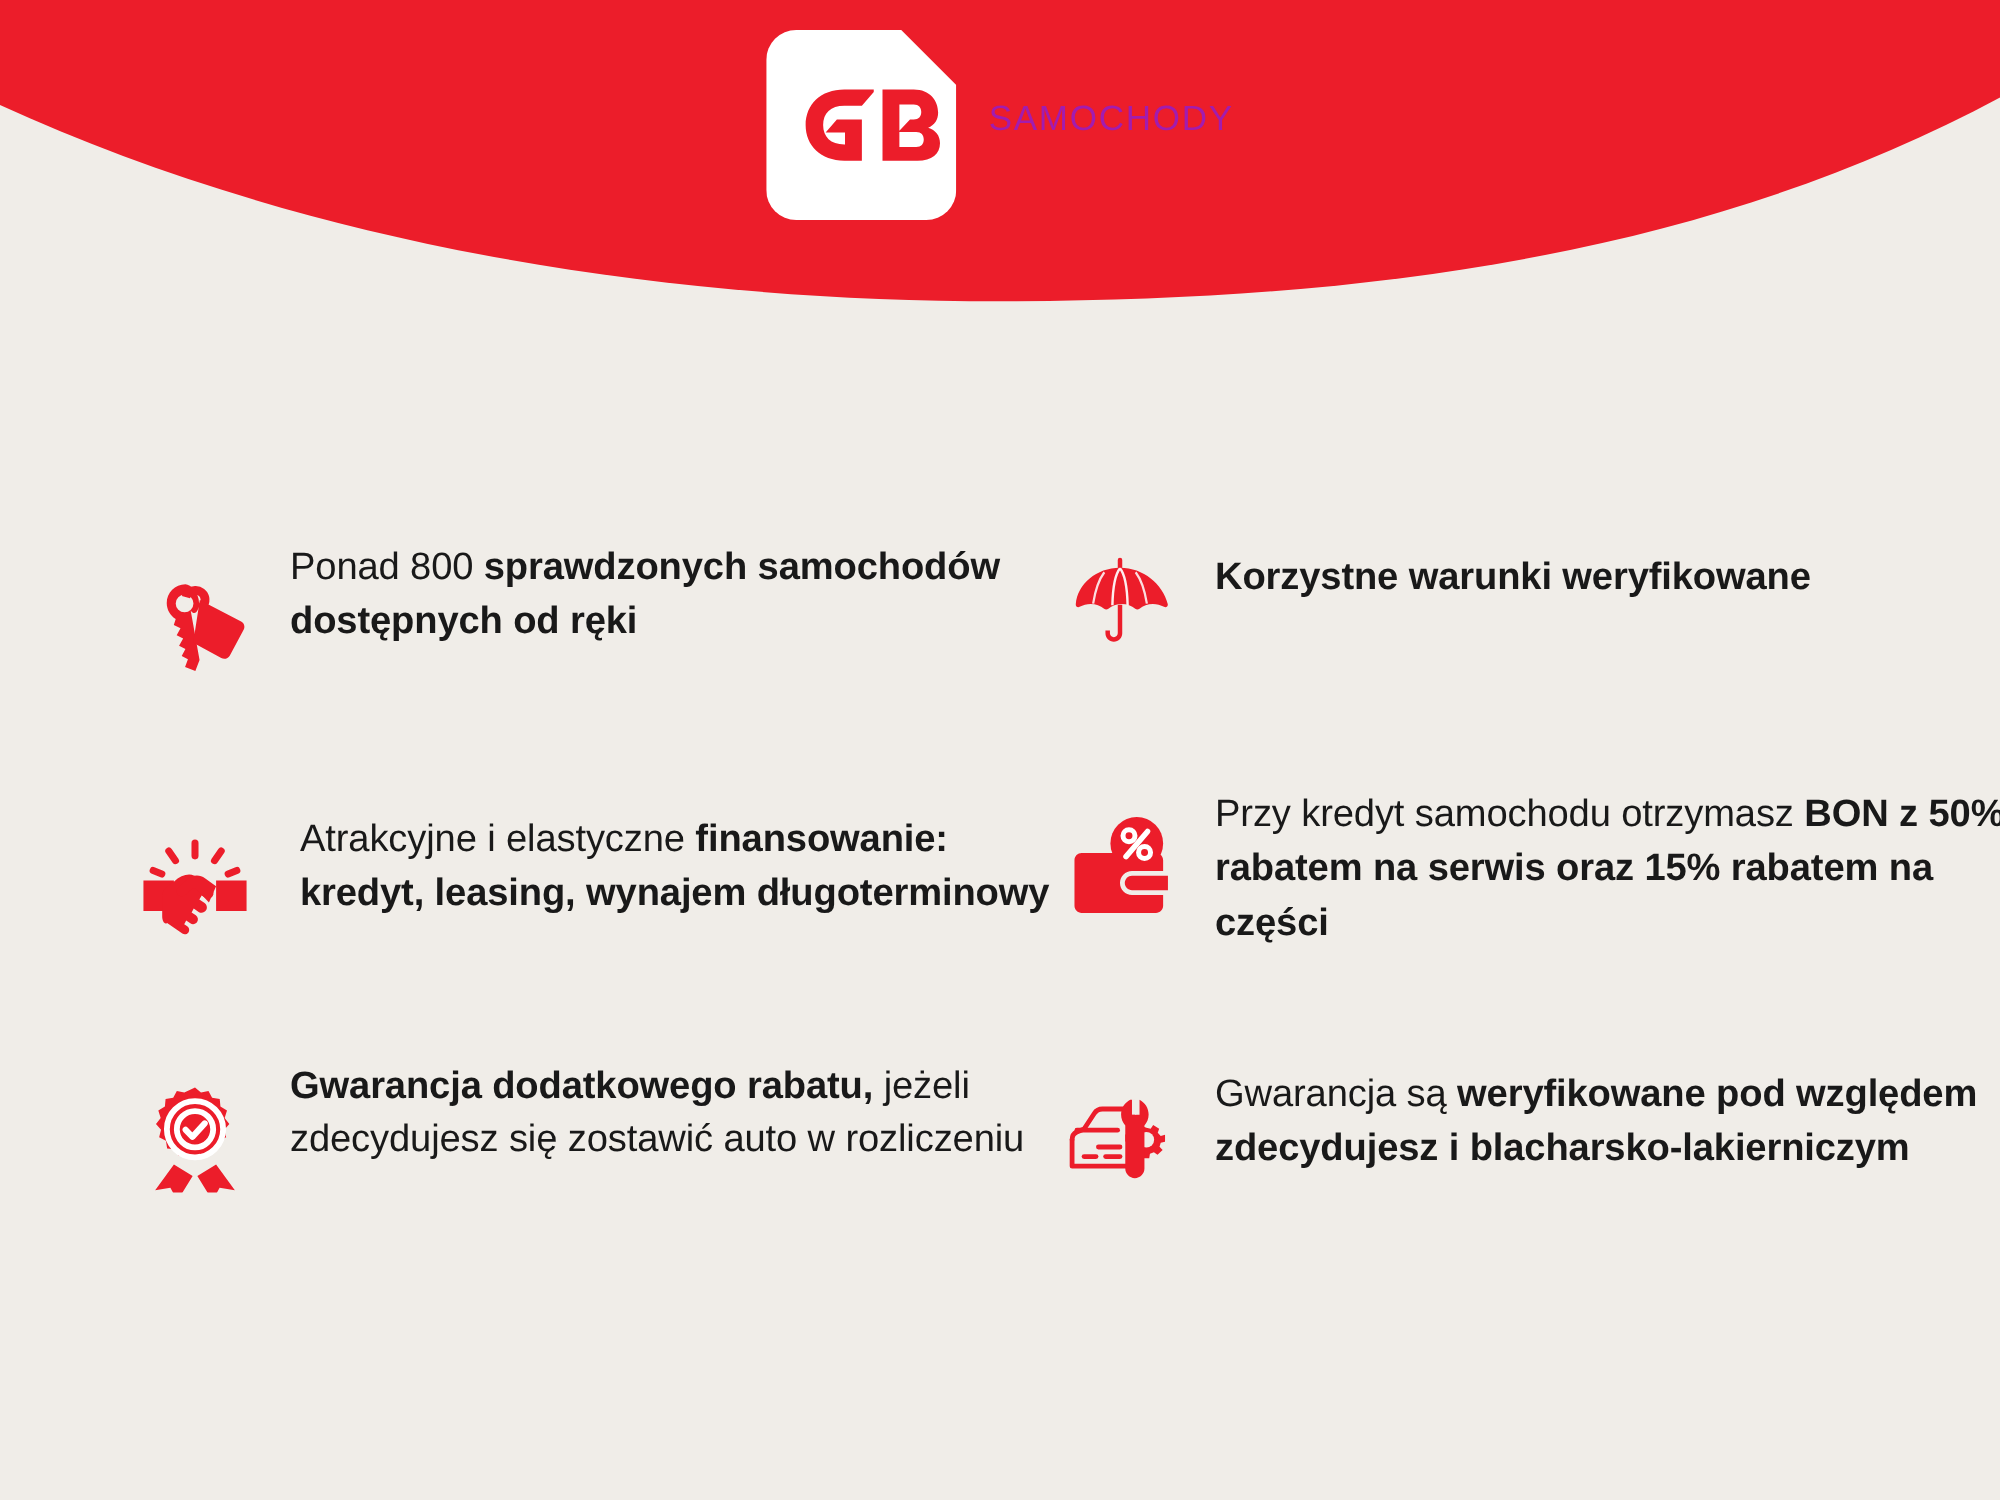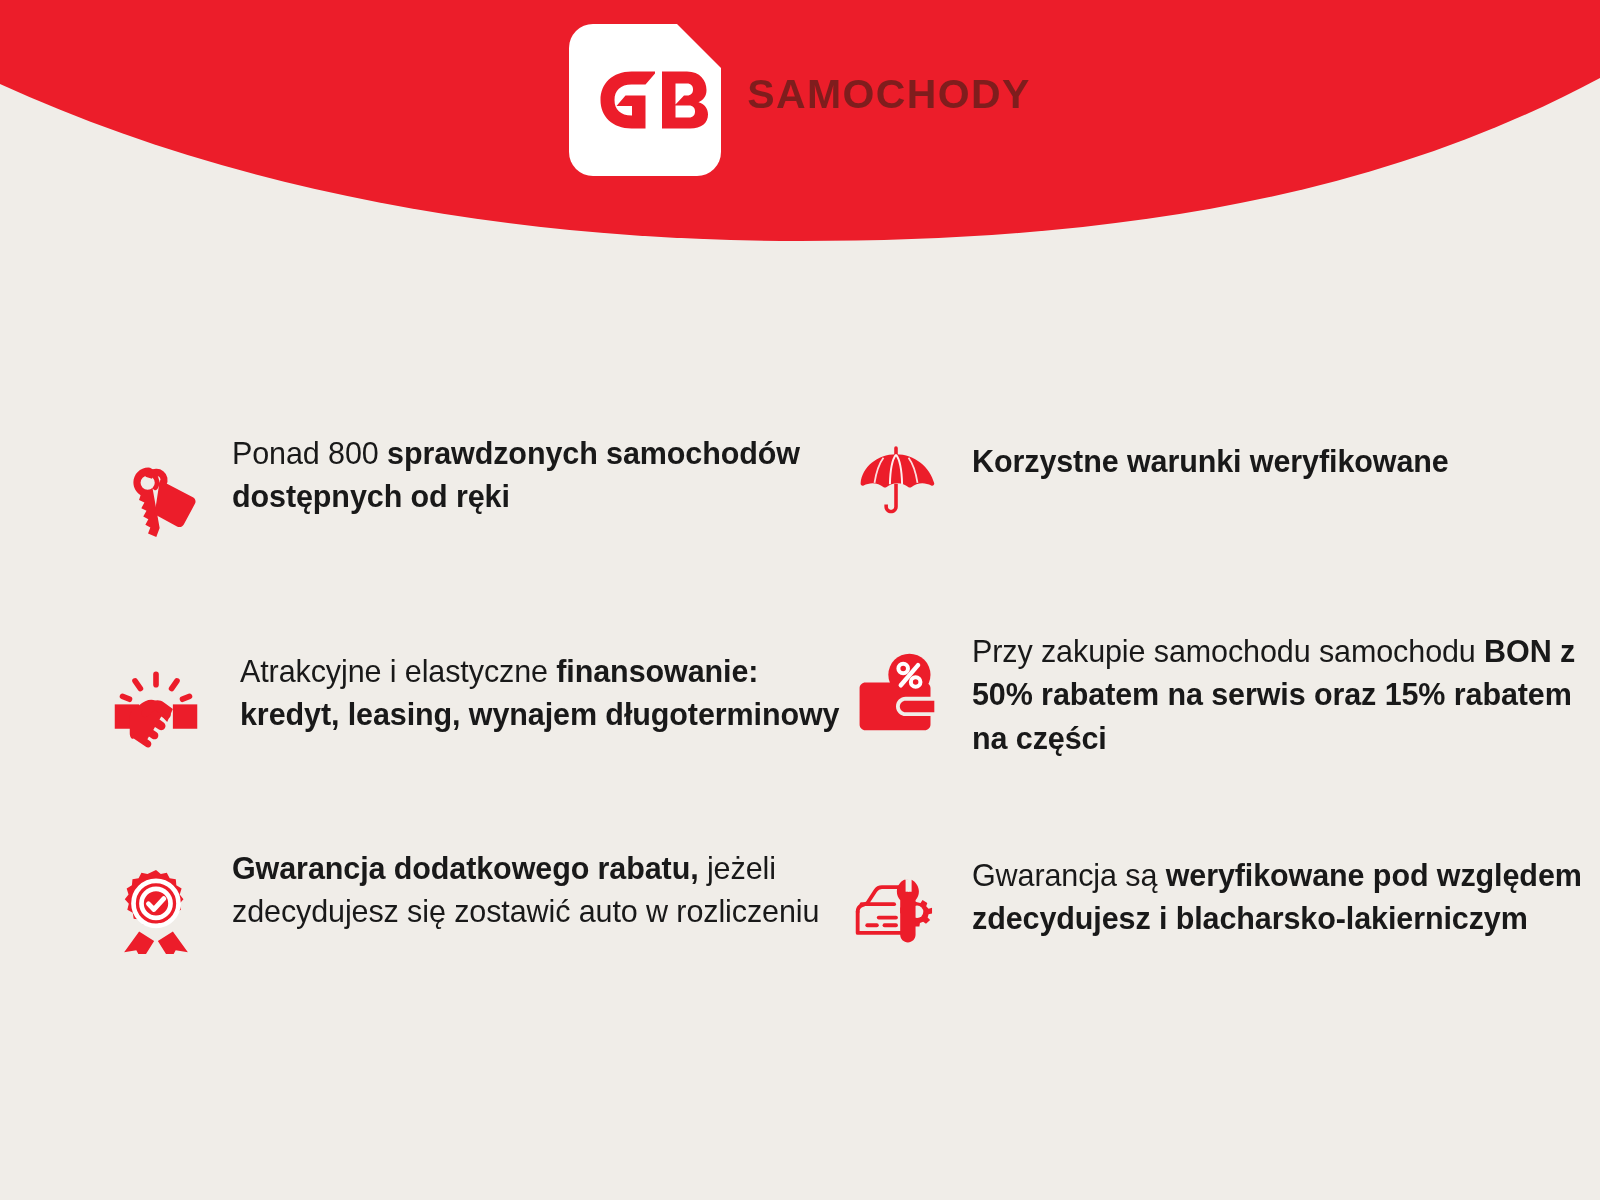--- a/index.html
+++ b/index.html
@@ -52,24 +52,24 @@
   }
   .logo-mark svg { display: block; }
   .brand-text {
     display: flex;
     flex-direction: column;
     justify-content: center;
     line-height: 1.0;
     padding-bottom: 4px;
   }
   .brand-line1 {
-    color: #7f1d1d;
-    font-size: 41px;
+    color: #a21caf;
+    font-size: 28px;
     letter-spacing: 1.4px;
-    font-weight: 700;
+    font-weight: 400;
     margin-bottom: 7px;
   }
   .brand-line2 {
     color: #ffffff;
     font-size: 41px;
     letter-spacing: 0.6px;
     font-weight: 700;
   }
 
   
@@ -288,21 +288,21 @@
           <g stroke="#FFFFFF" fill="none">
             <line x1="71" y1="20" x2="53" y2="41" stroke-width="4.6" stroke-linecap="round"></line>
             <circle cx="55.5" cy="23.5" r="5" stroke-width="4.2"></circle>
             <circle cx="68.5" cy="37.5" r="5" stroke-width="4.2"></circle>
           </g>
 
           <path d="M10 50h74" stroke="#F0EDE8" stroke-width="0" fill="none"></path>
         </svg>
       </div>
       <div class="feature-text">
-        <span>Przy zakupie samochodu samochodu </span><b>BON z 50% rabatem na serwis oraz 15% rabatem na części</b>
+        <span>Przy kredyt samochodu otrzymasz </span><b>BON z 50% rabatem na serwis oraz 15% rabatem na części</b>
       </div>
     </div>
 
     <div class="feature">
       <div class="feature-icon ic-carwr">
         <svg viewBox="0 0 96 96" width="92" height="92">
 
           <g fill="none" stroke="#EC1D2A" stroke-width="4" stroke-linecap="round" stroke-linejoin="round">
             <path d="M8 52c0-3 1.4-5.4 4-6.5l6-2.5 8.5-13c1.5-2.3 4-3.7 6.8-3.7H54"></path>
             <path d="M8 52v22h46"></path>

